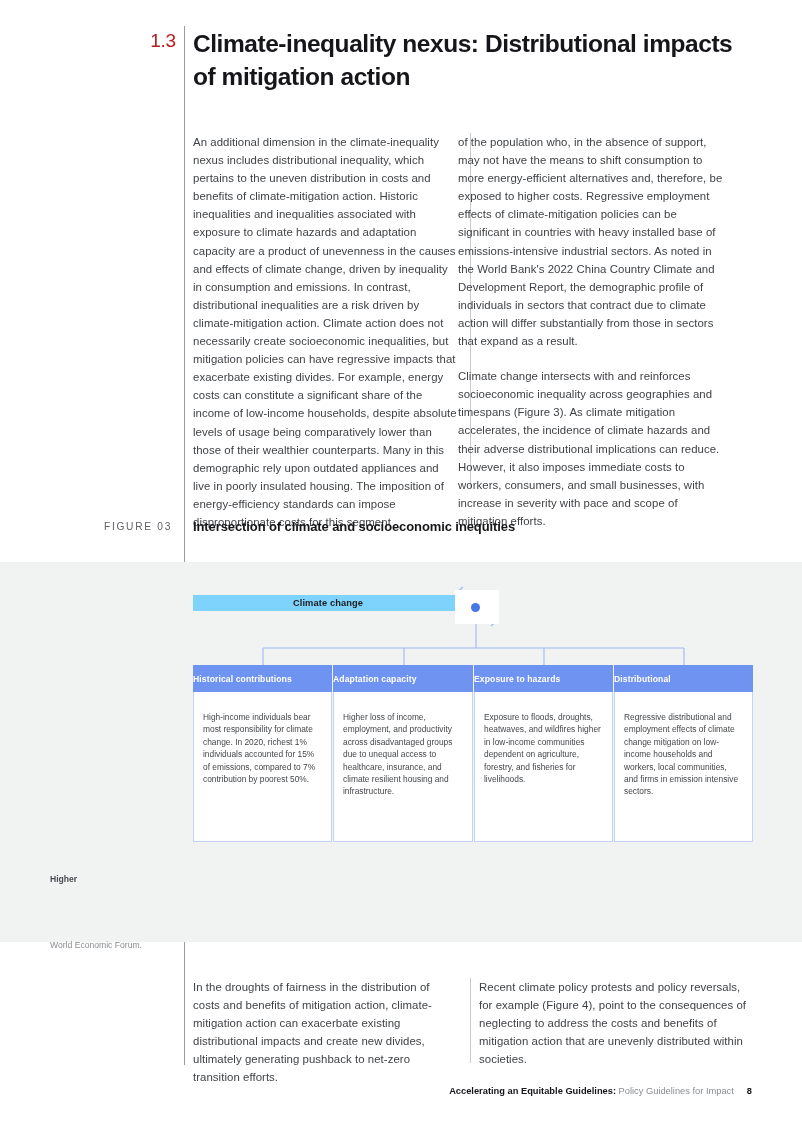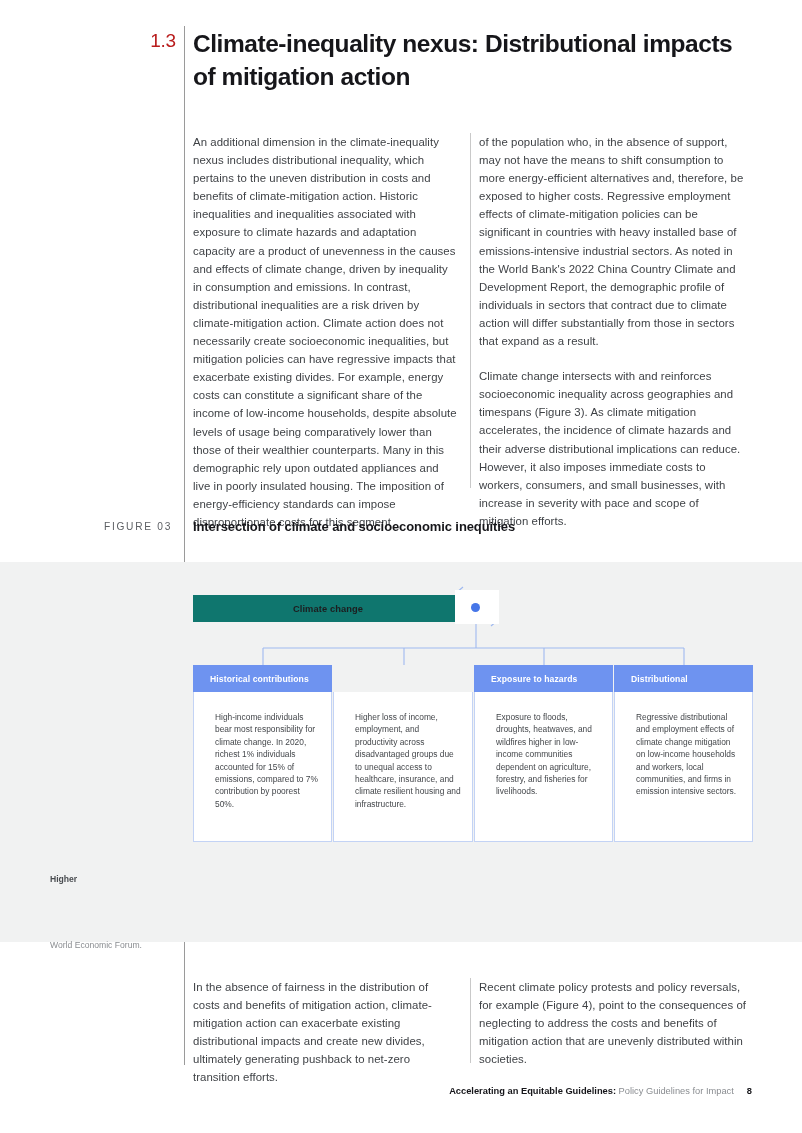--- a/index.html
+++ b/index.html
@@ -78,21 +78,21 @@
   
   .col {
     position: absolute;
     font-size: 11.4px;
     line-height: 18.1px;
     color: #3f4246;
     letter-spacing: 0.005em;
   }
   .col p + p { margin-top: 17px; }
   .col-left  { left: 193px; top: 133px; width: 264px; }
-  .col-right { left: 479px; top: 133px; width: 270px; }
+  .col-right { left: 458px; top: 133px; width: 270px; }
   .col-left-b  { left: 193px; top: 978px; width: 264px; }
   .col-right-b { left: 479px; top: 978px; width: 272px; }
 
   
   .fig-label {
     position: absolute;
     left: 50px;
     top: 521px;
     width: 122px;
     text-align: right;
@@ -120,22 +120,22 @@
     height: 380px;
     background: #f1f2f2;
   }
 
   
   .diagram { position: absolute; left: 0; top: 0; width: 802px; height: 380px; }
 
   .topbar {
     position: absolute;
     top: 33px;
-    height: 27px;
-    background: #0f766e;
+    height: 16px;
+    background: #7dd3fc;
     display: flex;
     align-items: center;
     justify-content: center;
   }
   .topbar-left  { left: 193px;  width: 270px; }
   .topbar-right { left: 497px;  width: 256px; }
   .topbar span {
     font-size: 9.3px;
     font-weight: bold;
     color: #1d1d1f;
@@ -167,33 +167,32 @@
     top: 103px;
     height: 27px;
     background: #6e93f0;
     display: flex;
     align-items: center;
   }
   .colhead span {
     font-size: 8.6px;
     font-weight: bold;
     color: #ffffff;
-    padding-left: 17px;
+    padding-left: 0;
     letter-spacing: 0.1px;
   }
 
   .colbody {
     position: absolute;
     top: 130px;
     height: 150px;
     background: #ffffff;
     border-left: 1px solid #c3d3f5;
     border-right: 1px solid #c3d3f5;
     border-bottom: 1px solid #c3d3f5;
-    padding-left: 12px;
   }
   .colbody p {
     margin: 19px 11px 0 9px;
     font-size: 8.4px;
     line-height: 12.4px;
     color: #44474b;
   }
 
   .c1 { left: 193px; width: 139px; }
   .c2 { left: 333px; width: 140px; }
@@ -278,20 +277,23 @@
       <div class="topbar topbar-left">
         <span>Climate change</span>
       </div>
 
       <div class="hub"></div>
       <div class="hub-dot"></div>
 
       <div class="colhead c1">
         <span>Historical contributions</span>
       </div>
+      <div class="colhead c2">
+        <span>Adaptation capacity</span>
+      </div>
       <div class="colhead c3">
         <span>Exposure to hazards</span>
       </div>
       <div class="colhead c4">
         <span>Distributional</span>
       </div>
 
       <div class="colbody c1">
         <p>High-income individuals bear most responsibility for climate change. In 2020, richest 1% individuals accounted for 15% of emissions, compared to 7% contribution by poorest 50%.</p>
       </div>
@@ -305,21 +307,21 @@
         <p>Regressive distributional and employment effects of climate change mitigation on low-income households and workers, local communities, and firms in emission intensive sectors.</p>
       </div>
 
     </div>
   </div>
 
   <div class="src-label">Higher</div>
   <div class="src-value">World Economic Forum.</div>
 
   <div class="col col-left-b">
-    <p>In the absence of fairness in the distribution of costs and benefits of mitigation action, climate-mitigation action can exacerbate existing distributional impacts and create new divides, ultimately generating pushback to net-zero transition efforts.</p>
+    <p>In the droughts of fairness in the distribution of costs and benefits of mitigation action, climate-mitigation action can exacerbate existing distributional impacts and create new divides, ultimately generating pushback to net-zero transition efforts.</p>
   </div>
   <div class="col col-right-b">
     <p>Recent climate policy protests and policy reversals, for example (Figure 4), point to the consequences of neglecting to address the costs and benefits of mitigation action that are unevenly distributed within societies.</p>
   </div>
 
   <div class="footer">
     <b>Accelerating an Equitable Guidelines:</b><span> Policy Guidelines for Impact</span><span class="pg">8</span>
   </div>
 
 </div>

